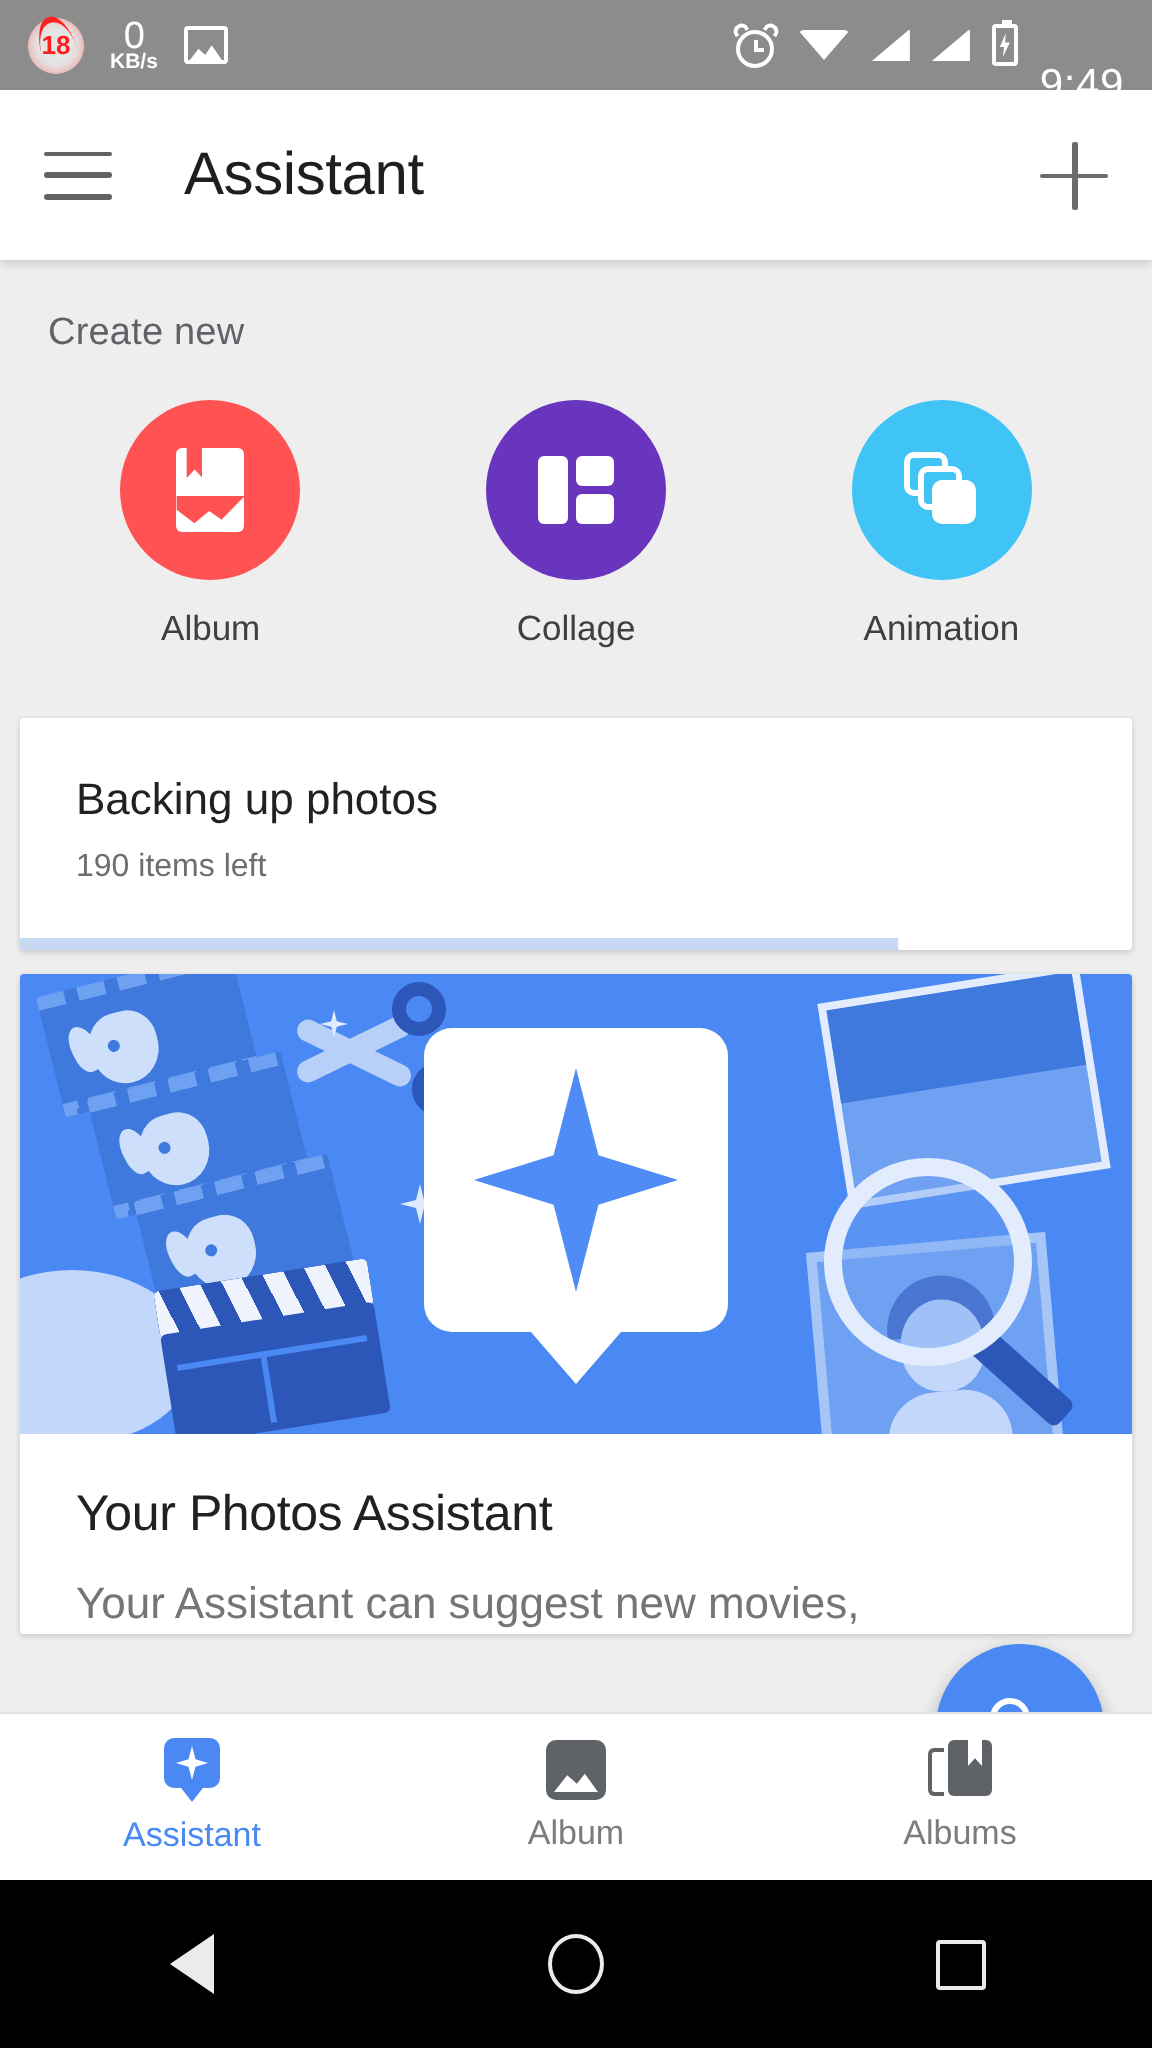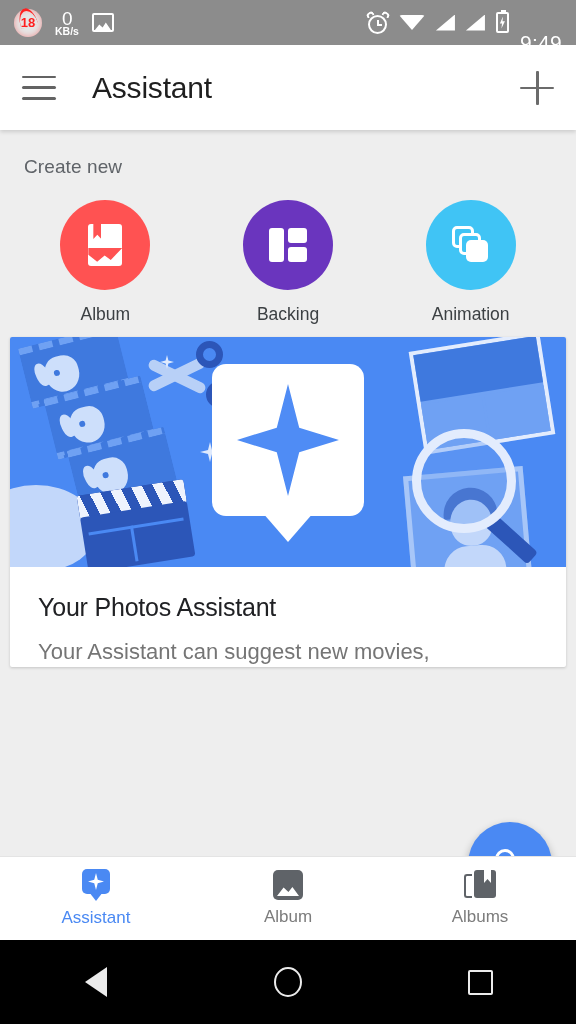--- a/index.html
+++ b/index.html
@@ -434,36 +434,43 @@
     <div class="create-item">
       <div class="circle" style="background:#6a35be">
         <div class="ic-collage">
           <i class="left"></i>
           <span class="rightcol">
               <i></i>
               <i></i>
             </span>
         </div>
       </div>
-      <div class="label">Backing</div>
+      <div class="label">Collage</div>
     </div>
 
     <div class="create-item">
       <div class="circle" style="background:#40c4f5">
         <div class="ic-anim">
             <i class="b1"></i>
             <i class="b2"></i>
             <i class="b3"></i>
           </div>
       </div>
       <div class="label">Animation</div>
     </div>
 
   </div>
 
+  <div class="card">
+    <div class="card-title">Backing up photos</div>
+    <div class="card-sub">190 items left</div>
+    <div class="progress-track">
+      <div class="progress-fill" id="progressFill" style="width: 79%;"></div>
+    </div>
+  </div>
 
   <div class="promo-card">
     <div class="promo-banner">
       <div class="cloud"></div>
       <div class="film">
         <div class="fr">
             <span class="dogface"></span>
           </div>
         <div class="fr">
             <span class="dogface"></span>

